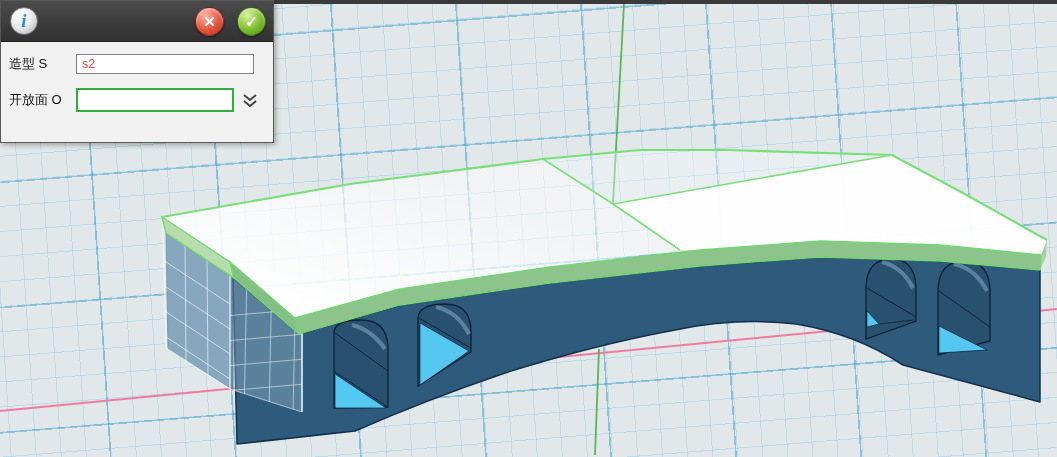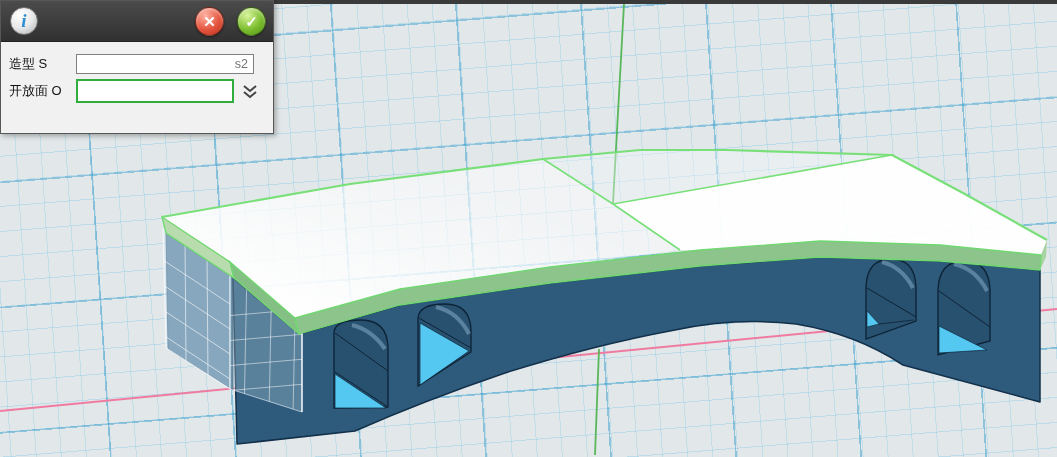--- a/index.html
+++ b/index.html
@@ -45,28 +45,27 @@
     width:29px;height:29px;border-radius:50%;
     display:flex;align-items:center;justify-content:center;
     color:#fff;font-weight:bold;font-size:15px;line-height:1;
     border:1px solid rgba(0,0,0,.45);
     box-shadow:inset 0 2px 3px rgba(255,255,255,.45), 0 1px 2px rgba(0,0,0,.45);
     cursor:pointer;user-select:none;
   }
   .btn-cancel{background:radial-gradient(circle at 35% 28%, #ffb2a2 0%, #e4543e 55%, #b33019 100%);}
   .btn-ok{background:radial-gradient(circle at 35% 28%, #d9f59c 0%, #7cbd2f 55%, #4b8f10 100%);}
   .dialog-body{padding:12px 8px 10px 8px;}
-  .row{display:flex;align-items:center;margin-bottom:5px;}
+  .row{display:flex;align-items:center;margin-bottom:14px;}
   .row:last-child{margin-bottom:20px;}
   .row label{width:67px;font-size:13px;color:#111;flex:0 0 67px;}
   .field{
     width:178px;height:20px;background:#fff;border:1px solid #7f7f7f;
-    font-size:12.5px;color:#737373;padding:8px 5px;display:flex;align-items:center;
+    font-size:12.5px;color:#ef4444;padding:8px 5px;display:flex;align-items:center;
     position:relative;
-    justify-content:flex-end;
   }
   .field.sel{
     width:158px;height:24px;border:2px solid var(--c-selection-green,#2fae3e);
   }
   .spin{position:absolute;right:3px;top:3px;display:flex;flex-direction:column;gap:3px;cursor:pointer;}
   .spin .tri{width:0;height:0;border-left:3.5px solid transparent;border-right:3.5px solid transparent;}
   .spin .up{border-bottom:4px solid #555;}
   .spin .down{border-top:4px solid #555;}
   .chevron{margin-left:8px;cursor:pointer;display:flex;align-items:center;}
 </style>

